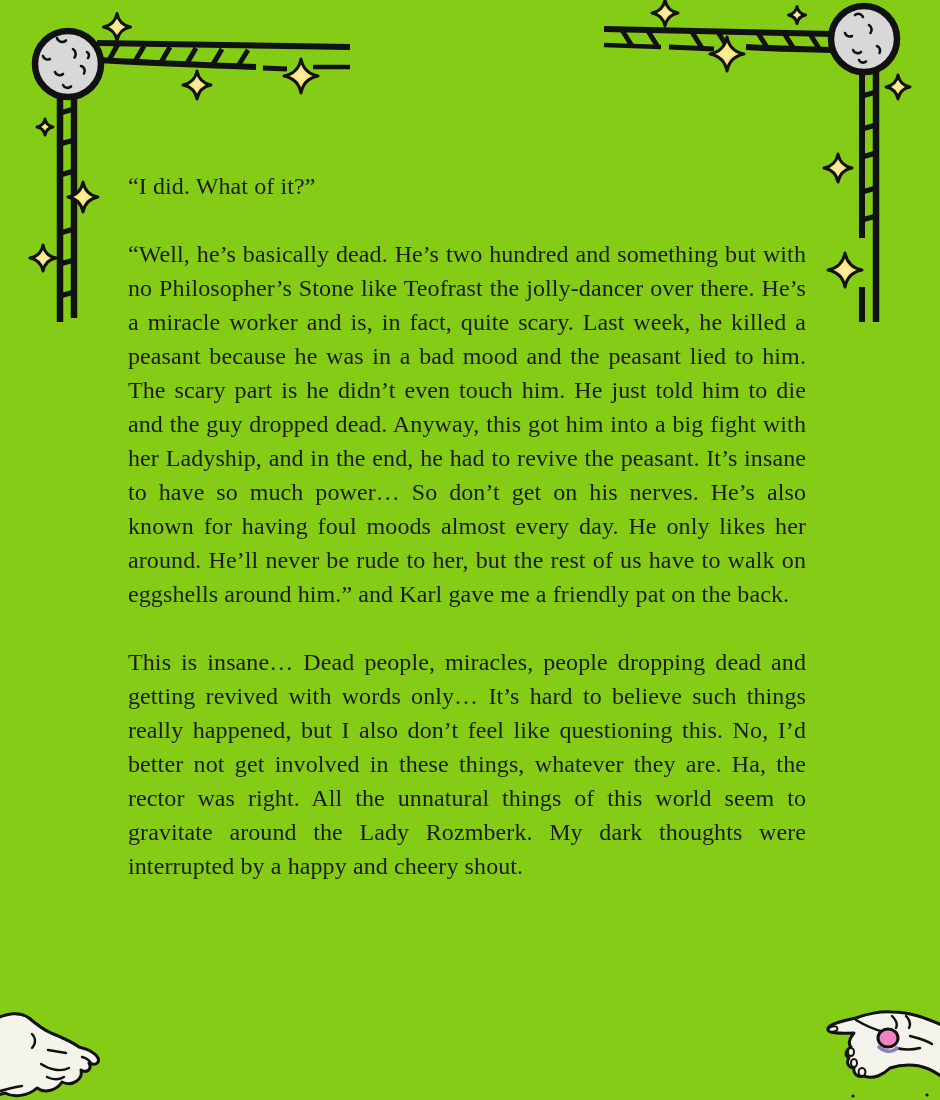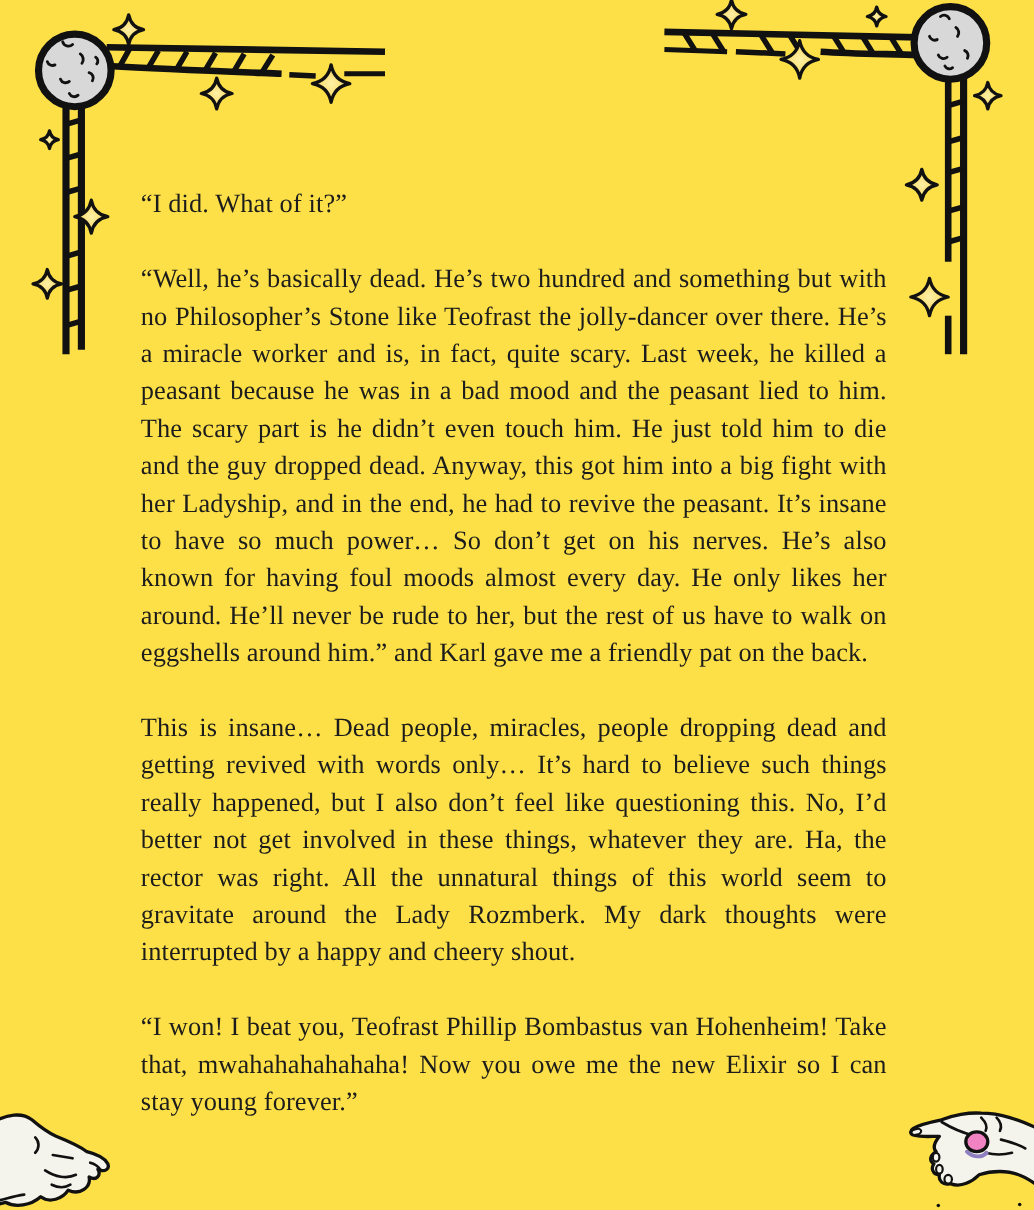--- a/index.html
+++ b/index.html
@@ -1,17 +1,17 @@
 <!DOCTYPE html>
 <html><head>
 <meta charset="utf-8">
 <style>
   html,body{margin:0;padding:0;background:#ffffff;}
   .page{
-    position:relative;width:940px;height:1100px;background:#fde047;
+    position:relative;width:940px;height:1100px;background:#84cc16;
     overflow:hidden;font-family:"Liberation Serif","DejaVu Serif",serif;
   }
   .deco{position:absolute;pointer-events:none;}
   .deco.tl{left:0;top:0;}
   .deco.tr{left:560px;top:0;}
   .deco.bl{left:-2px;top:1008px;}
   .deco.br{left:826px;top:1002px;}
   .text-block{
     position:absolute;left:128px;top:169px;width:678px;
     font-size:24px;line-height:34px;color:#1c1c1c;
@@ -134,16 +134,15 @@
       <ellipse cx="62" cy="36" rx="10" ry="9" fill="#f283c3" stroke="#111111" stroke-width="3"></ellipse>
       <circle cx="27" cy="94" r="1.6" fill="#111111"></circle>
       <circle cx="101" cy="93" r="1.6" fill="#111111"></circle>
     </g>
   </svg>
 
   <div class="text-block">
     <p>“I did. What of it?”</p>
     <p>“Well, he’s basically dead. He’s two hundred and something but with no Philosopher’s Stone like Teofrast the jolly-dancer over there. He’s a miracle worker and is, in fact, quite scary. Last week, he killed a peasant because he was in a bad mood and the peasant lied to him. The scary part is he didn’t even touch him. He just told him to die and the guy dropped dead. Anyway, this got him into a big fight with her Ladyship, and in the end, he had to revive the peasant. It’s insane to have so much power… So don’t get on his nerves. He’s also known for having foul moods almost every day. He only likes her around. He’ll never be rude to her, but the rest of us have to walk on eggshells around him.” and Karl gave me a friendly pat on the back.</p>
     <p>This is insane… Dead people, miracles, people dropping dead and getting revived with words only… It’s hard to believe such things really happened, but I also don’t feel like questioning this. No, I’d better not get involved in these things, whatever they are. Ha, the rector was right. All the unnatural things of this world seem to gravitate around the Lady Rozmberk. My dark thoughts were interrupted by a happy and cheery shout.</p>
-    <p>“I won! I beat you, Teofrast Phillip Bombastus van Hohenheim! Take that, mwahahahahahaha! Now you owe me the new Elixir so I can stay young forever.”</p>
   </div>
 
 </div>
 
 </body></html>

